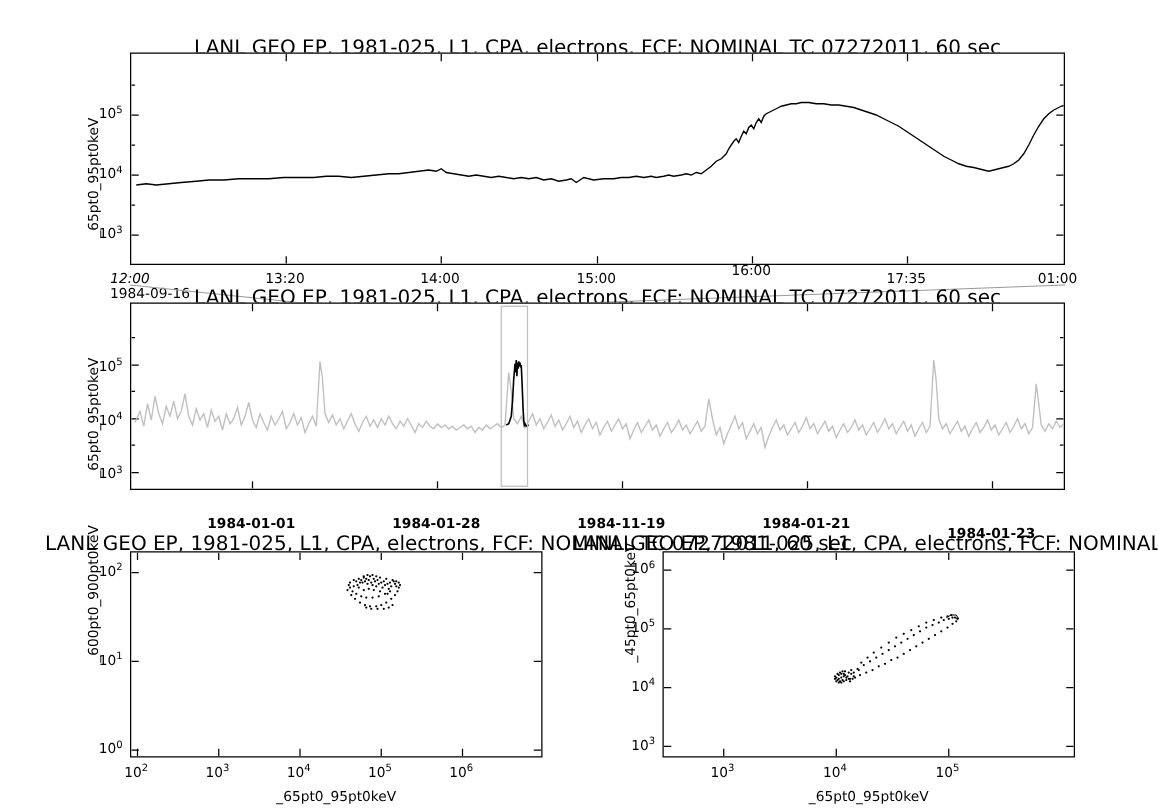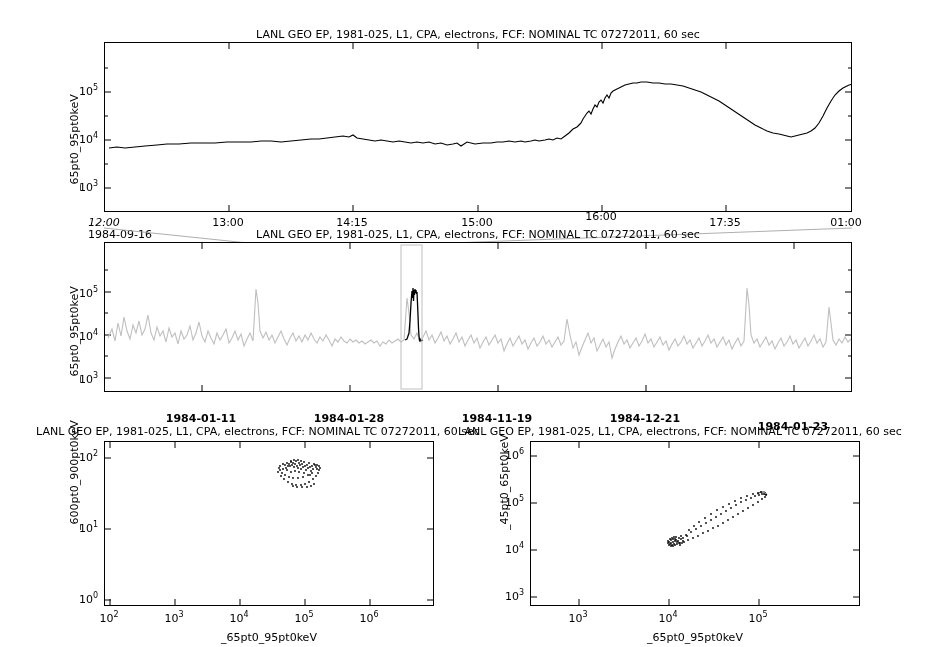--- a/index.html
+++ b/index.html
@@ -7,21 +7,21 @@
     width:926px;height:647px;
     background:#ffffff;
     font-family:"DejaVu Sans", sans-serif;
     color:#000;
     overflow:hidden;
     position:relative;
   }
   .panel{position:absolute;}
   .plot-title{
     position:absolute;
-    font-size:11px;
+    font-size:16px;
     color:#000;
     white-space:nowrap;
     text-align:center;
   }
   .axes{
     position:absolute;
     border:1px solid #000;
     background:#ffffff;
     box-sizing:border-box;
     overflow:hidden;
@@ -108,22 +108,22 @@
     <span style="position:absolute;right:0;top:-8px;white-space:nowrap;">10<sup>3</sup></span>
   </div>
   <div class="tick-y" style="left:98px;top:139px;width:0;">
     <span style="position:absolute;right:0;top:-8px;white-space:nowrap;">10<sup>4</sup></span>
   </div>
   <div class="tick-y" style="left:98px;top:91px;width:0;">
     <span style="position:absolute;right:0;top:-8px;white-space:nowrap;">10<sup>5</sup></span>
   </div>
 
   <div class="tick-x" style="left:104px;top:216px;font-style:italic;">12:00</div>
-  <div class="tick-x" style="left:228px;top:216px;">13:00</div>
-  <div class="tick-x" style="left:352px;top:216px;">14:15</div>
+  <div class="tick-x" style="left:228px;top:216px;">13:20</div>
+  <div class="tick-x" style="left:352px;top:216px;">14:00</div>
   <div class="tick-x" style="left:477px;top:216px;">15:00</div>
   <div class="tick-x" style="left:601px;top:210px;">16:00</div>
   <div class="tick-x" style="left:725px;top:216px;">17:35</div>
   <div class="tick-x" style="left:846px;top:216px;">01:00</div>
 
   <div class="date-label" style="left:88px;top:228px;">1984-09-16</div>
 </div>
 
 <svg class="connector" width="926" height="647">
   <line x1="104" y1="228" x2="296" y2="248" stroke="#999" stroke-width="0.8"></line>
@@ -173,24 +173,24 @@
   <div class="tick-y" style="left:98px;top:379px;width:0;">
     <span style="position:absolute;right:0;top:-8px;white-space:nowrap;">10<sup>3</sup></span>
   </div>
   <div class="tick-y" style="left:98px;top:336px;width:0;">
     <span style="position:absolute;right:0;top:-8px;white-space:nowrap;">10<sup>4</sup></span>
   </div>
   <div class="tick-y" style="left:98px;top:293px;width:0;">
     <span style="position:absolute;right:0;top:-8px;white-space:nowrap;">10<sup>5</sup></span>
   </div>
 
-  <div class="tick-x" style="left:201px;top:412px;font-weight:bold;">1984-01-11</div>
+  <div class="tick-x" style="left:201px;top:412px;font-weight:bold;">1984-01-01</div>
   <div class="tick-x" style="left:349px;top:412px;font-weight:bold;">1984-01-28</div>
   <div class="tick-x" style="left:497px;top:412px;font-weight:bold;">1984-11-19</div>
-  <div class="tick-x" style="left:645px;top:412px;font-weight:bold;">1984-12-21</div>
+  <div class="tick-x" style="left:645px;top:412px;font-weight:bold;">1984-01-21</div>
   <div class="tick-x" style="left:793px;top:412px;font-weight:bold;margin-top:8px;">1984-01-23</div>
 </div>
 
 <div class="panel">
   <div class="plot-title" style="left:36px;top:425px;width:440px;text-align:left;">LANL GEO EP, 1981-025, L1, CPA, electrons, FCF: NOMINAL TC 07272011, 60 sec</div>
 
   <div class="ylabel" style="left:68px;top:530px;">_600pt0_900pt0keV</div>
 
   <div class="axes" style="left:104px;top:441px;width:330px;height:165px;">
     <svg width="328" height="163" viewBox="0 0 328 163">

